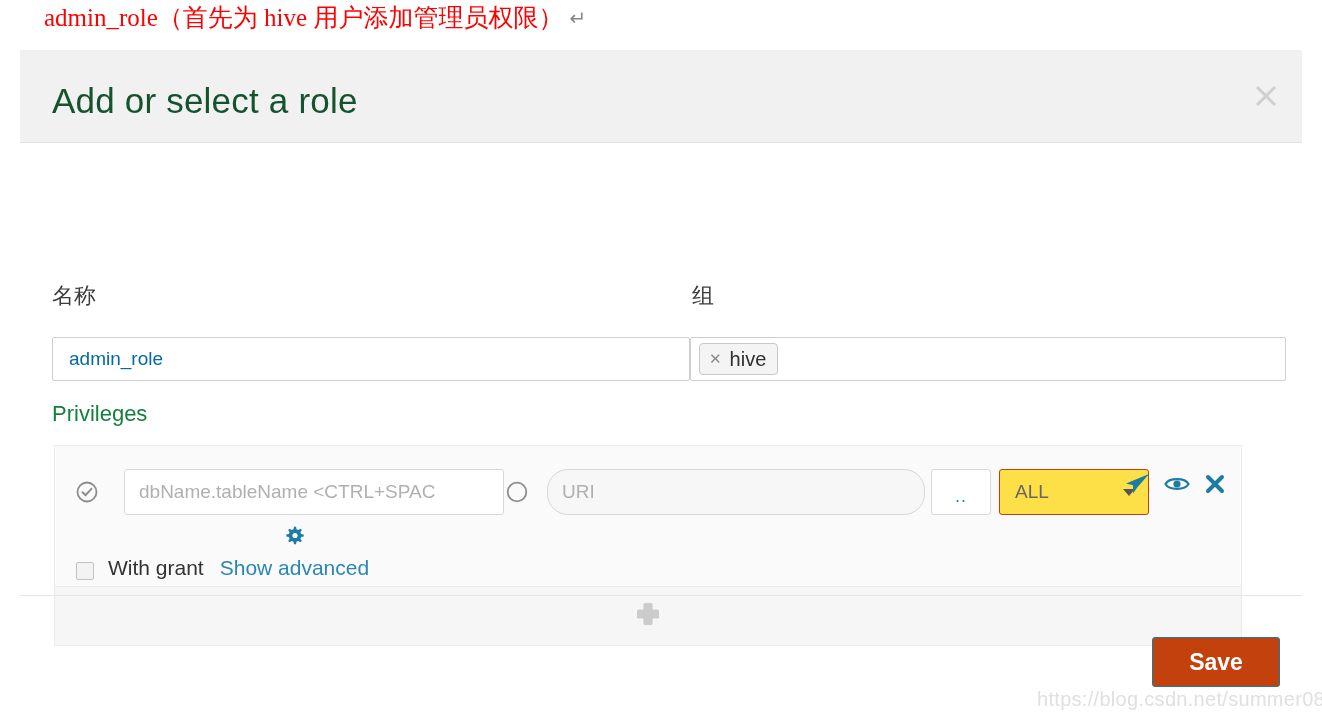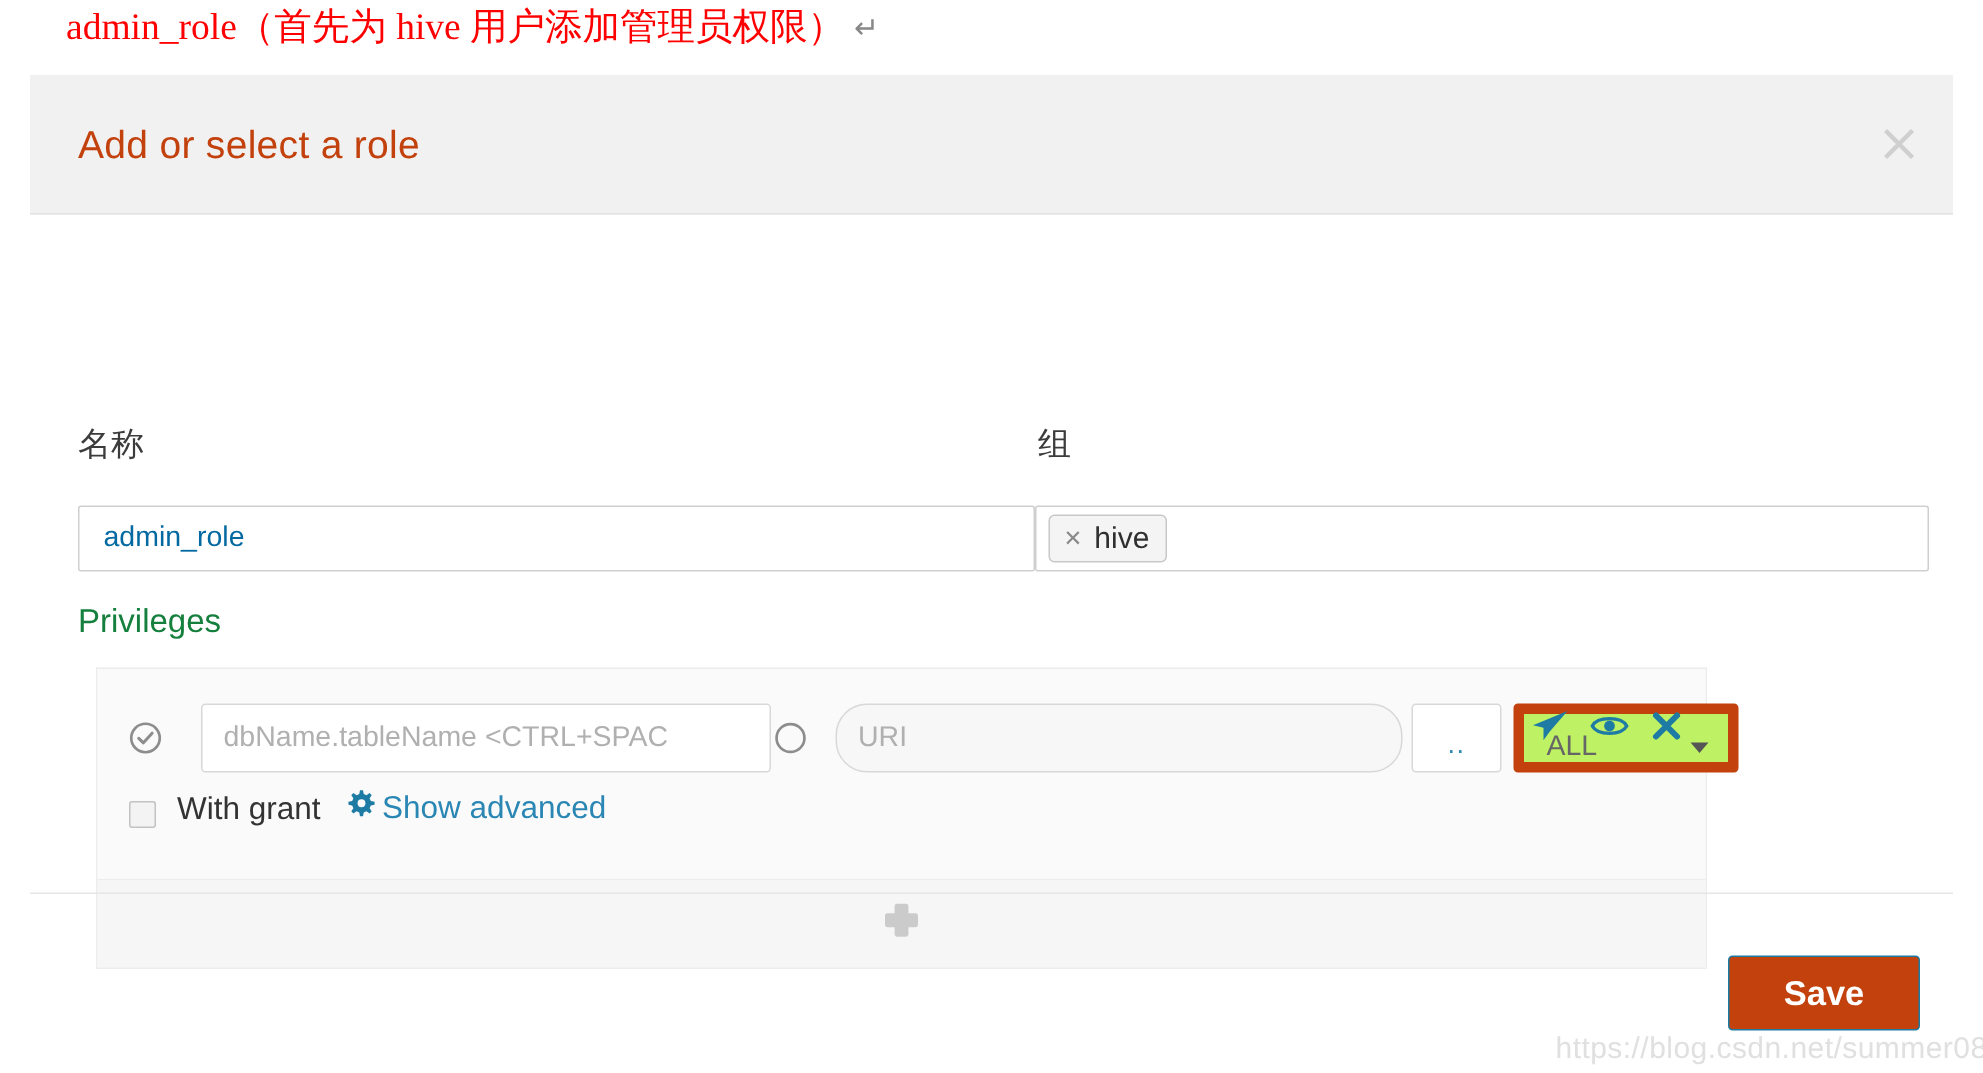--- a/index.html
+++ b/index.html
@@ -51,23 +51,23 @@
     position: relative;
     height: 93px;
     background: #f1f1f1;
     border-bottom: 1px solid #e2e2e2;
     box-sizing: border-box;
   }
   .modal-title {
     position: absolute;
     left: 32px;
     top: 31px;
-    font-size: 26px;
+    font-size: 35px;
     font-weight: 400;
-    color: #c2410c;
+    color: #14532d;
     letter-spacing: .2px;
   }
   .close-btn {
     position: absolute;
     right: 16px;
     top: 26px;
     width: 40px;
     height: 40px;
     cursor: pointer;
   }
@@ -149,23 +149,23 @@
     position: absolute;
     left: 32px;
     top: 258px;
     font-size: 22px;
     color: #15803d;
   }
 
   
   .priv-list {
     position: absolute;
-    left: 44px;
+    left: 34px;
     top: 302px;
-    width: 1074px;
+    width: 1188px;
     box-sizing: border-box;
     border: 1px solid #ececec;
     border-bottom: none;
   }
   .priv-row {
     position: relative;
     height: 140px;
     background: #fafafa;
     border-bottom: 1px solid #ececec;
   }
@@ -225,23 +225,23 @@
     color: #2a86b3;
     letter-spacing: 1px;
   }
   .select-all {
     position: absolute;
     left: 944px;
     top: 23px;
     width: 150px;
     height: 46px;
     box-sizing: border-box;
-    border: 7px solid #c2410c;
+    border: 1px solid #c2410c;
     border-radius: 3px;
-    background: #bef264;
+    background: #fde047;
     cursor: pointer;
     text-decoration: underline;
   }
   .select-all .sel-text {
     position: absolute;
     left: 15px;
     top: 0;
     line-height: 44px;
     font-size: 19px;
     color: #666666;
@@ -291,20 +291,21 @@
     margin-left: 14px;
     margin-right: 16px;
   }
   .adv-link {
     display: flex;
     align-items: center;
     gap: 5px;
     color: #2a86b3;
     font-size: 21px;
     cursor: pointer;
+    flex-direction: column;
   }
   .adv-link .gear { color: #1d7ba4; display: block; }
 
   .priv-add {
     position: relative;
     height: 58px;
     background: #f6f6f6;
     border-bottom: 1px solid #ececec;
     cursor: pointer;
   }

